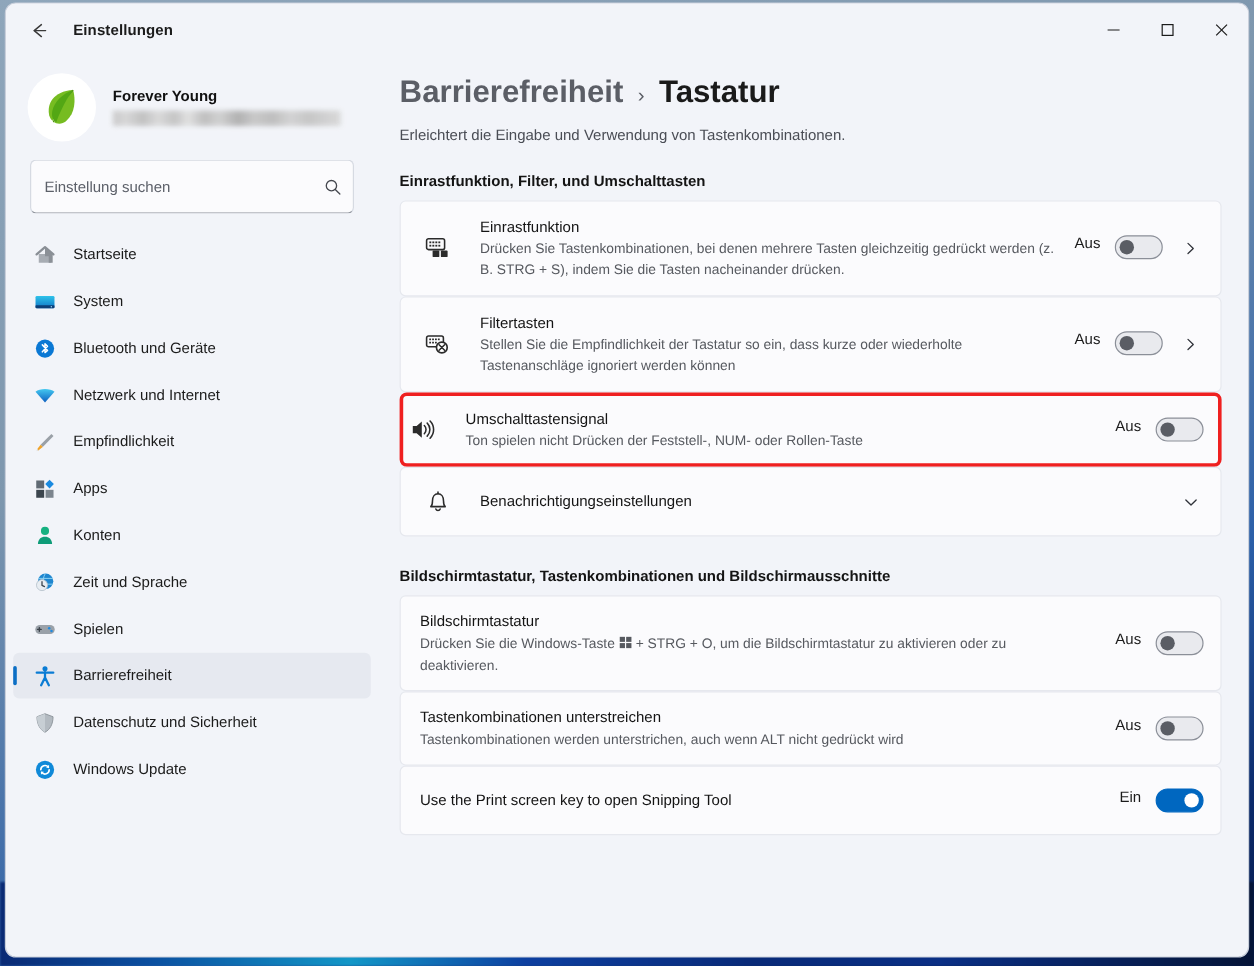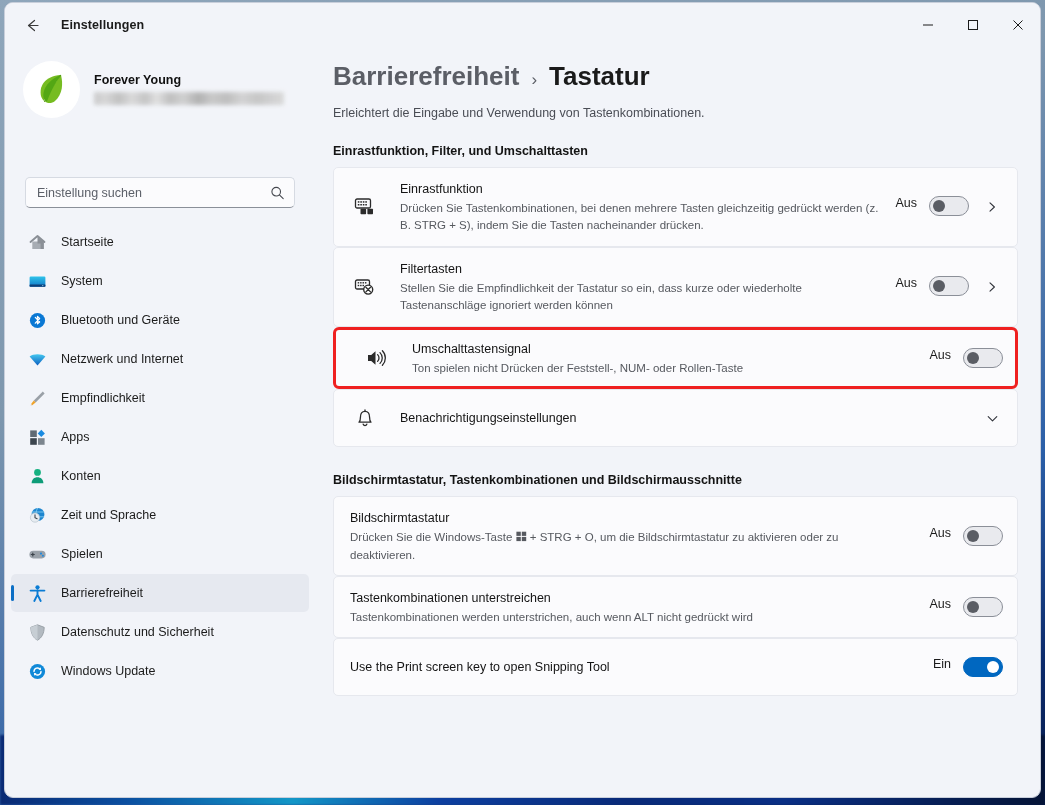--- a/index.html
+++ b/index.html
@@ -118,28 +118,27 @@
       #c9c9c9 0%, #d6d6d6 6%, #bfbfbf 13%, #d9d9d9 20%, #c2c2c2 27%,
       #e0e0e0 33%, #bdbdbd 40%, #cfcfcf 47%, #aeaeae 55%, #c7c7c7 62%,
       #bcbcbc 70%, #d2d2d2 78%, #c4c4c4 86%, #cfcfcf 93%, #d8d8d8 100%);
     filter: blur(2.2px);
     opacity: .95;
   }
 
   .search-wrap { padding: 10px 20px 14px 20px; }
   .search-box {
     position: relative;
-    height: 31px;
+    height: 45px;
     background: #fbfbfd;
     border: 1px solid #d6dae2;
     border-bottom: 1px solid #8a8f98;
     border-radius: 5px;
     display: flex;
     align-items: center;
-    margin-top: 44px;
   }
   .search-box input {
     border: 0; outline: 0; background: transparent;
     font-family: "Liberation Sans", sans-serif;
     font-size: 12.5px;
     color: #1b1b1b;
     padding: 0 30px 0 11px;
     width: 100%;
     height: 100%;
   }
@@ -233,21 +232,21 @@
     min-height: 62px;
     cursor: pointer;
     position: relative;
   }
   .card.tall { min-height: 80px; }
   .card.short { min-height: 58px; }
 
   .card.highlighted {
     border: 3px solid #ef2020;
     border-radius: 6px;
-    padding: 0 12px 0 28px;
+    padding: 0 12px 0 4px;
   }
 
   .card-icon {
     width: 26px; flex: 0 0 26px;
     display: flex; align-items: center; justify-content: center;
     margin-right: 22px;
   }
 
   .card-body { flex: 1 1 auto; min-width: 0; padding-right: 14px; }
   .card-title {

